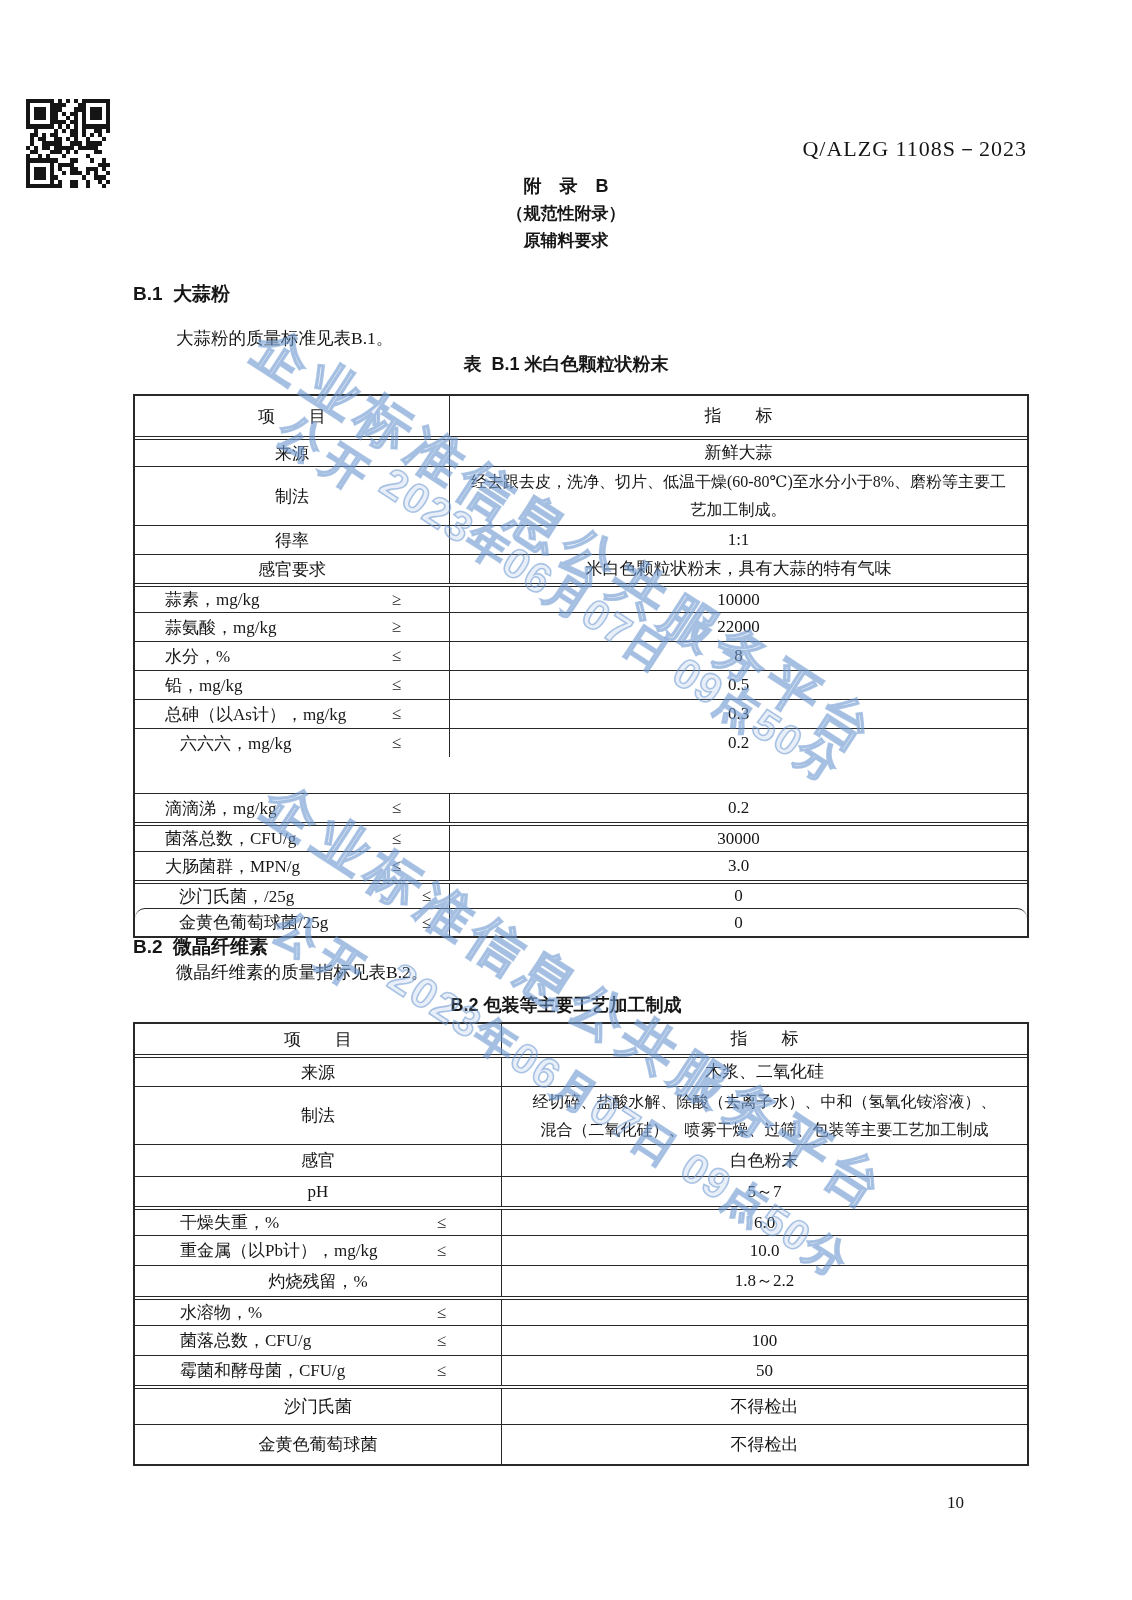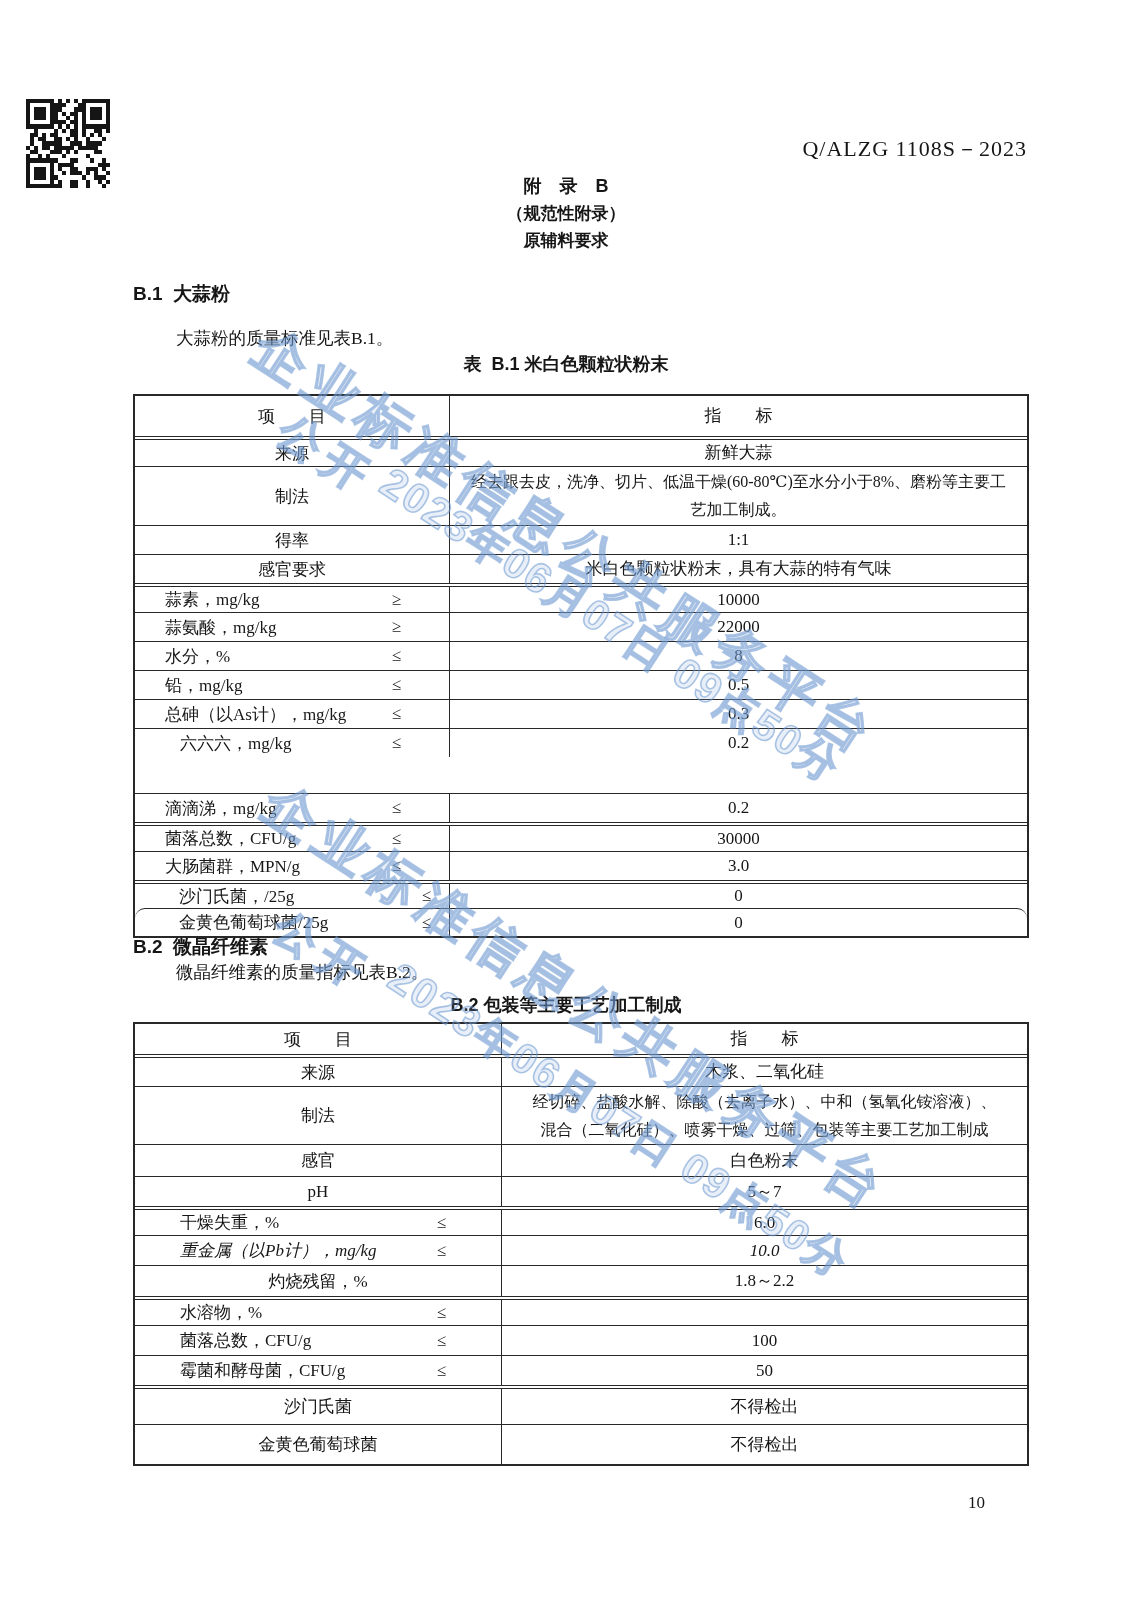--- a/index.html
+++ b/index.html
@@ -48,21 +48,21 @@
   .wm-pub{font-size:44px; letter-spacing:9px;}
   .wm-date{font-size:42px; letter-spacing:2px;}
   .wm1-main{left:278px; top:312px;}
   .wm1-pub{left:298px; top:402px;}
   .wm1-date{left:400px; top:455px;}
   .wm2-main{left:288px; top:768px;}
   .wm2-pub{left:294px; top:898px;}
   .wm2-date{left:408px; top:950px;}
   
   .qr{left:26px; top:99px; width:84px; height:89px;}
-  .page-num{left:968px; top:1493px; font-size:17px;}
+  .page-num{left:947px; top:1493px; font-size:17px;}
 </style>
 </head>
 <body>
 
 <div class="page">
 
   <svg class="abs qr" id="qr" viewBox="0 0 21 21" preserveAspectRatio="none" style="shape-rendering:crispEdges;">
       <g fill="#151515">
         <rect x="0" y="0" width="1" height="1"></rect>
         <rect x="1" y="0" width="1" height="1"></rect>
@@ -457,21 +457,21 @@
         </div>
         <div class="c2">5～7</div>
       </div>
       <div class="trow dbl" style="height: 29px;">
         <div class="c1 left" style="width: 367px; padding-left: 45px;">
           <div class="lab">干燥失重，%</div>
           <div class="op" style="right: 55px;">≤</div>
         </div>
         <div class="c2">6.0</div>
       </div>
-      <div class="trow" style="height: 30px; font-style: italic;">
+      <div class="trow" style="height: 30px;">
         <div class="c1 left" style="width: 367px; padding-left: 45px;">
           <div class="lab">重金属（以Pb计），mg/kg</div>
           <div class="op" style="right: 55px;">≤</div>
         </div>
         <div class="c2">10.0</div>
       </div>
       <div class="trow" style="height: 31px;">
         <div class="c1" style="width: 367px;">
           <div class="lab">灼烧残留，%</div>
         </div>

